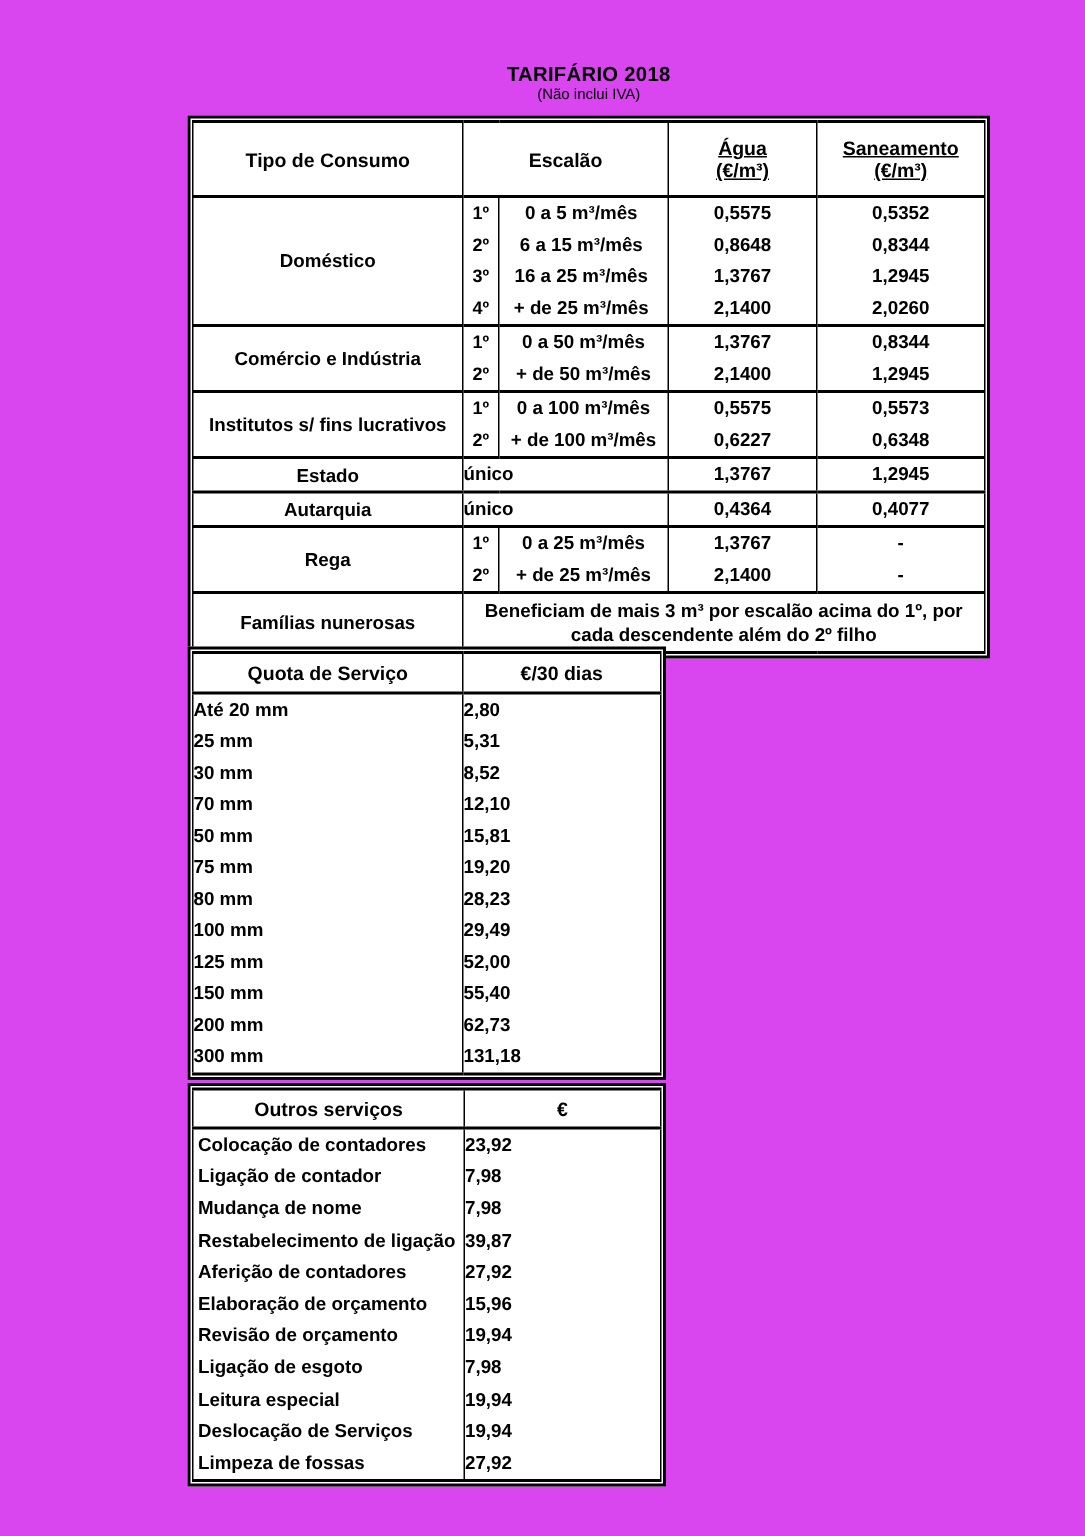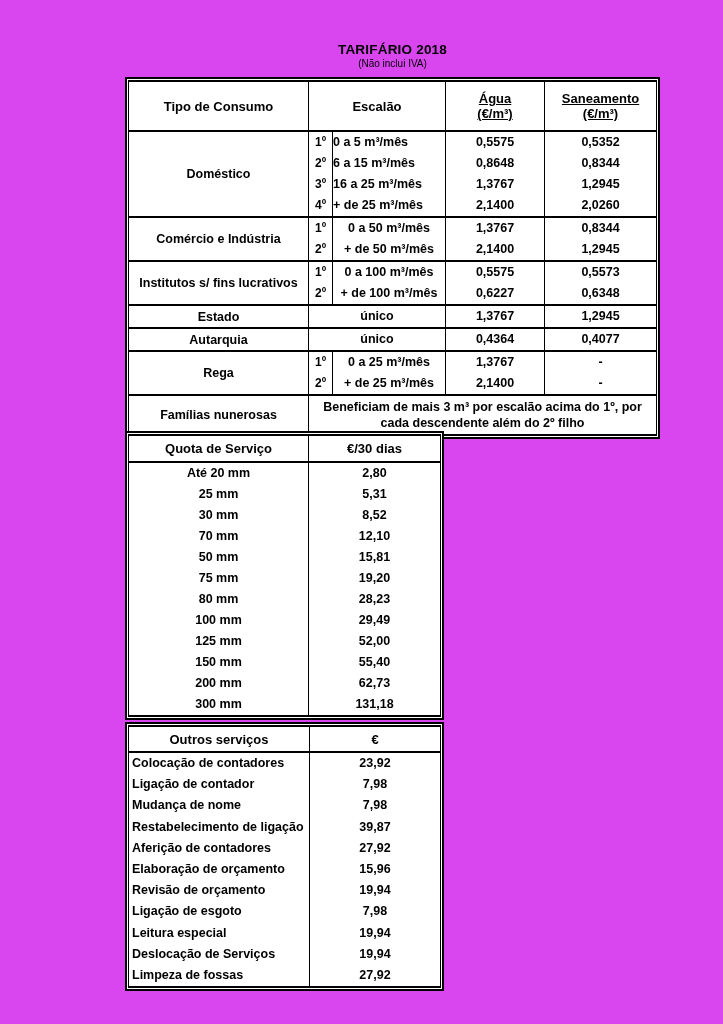--- a/index.html
+++ b/index.html
@@ -19,37 +19,37 @@
     padding:0; font-size:12.5px; vertical-align:middle;font-weight:bold;
   }
   .hdr td { font-weight:bold; text-align:center; font-size:13px; }
   .hdr .two-line div { line-height:15px;text-decoration:underline; }
 
   .line { height:21px; line-height:21px; white-space:nowrap; overflow:hidden; }
   .tipo { text-align:center; font-size:12.5px; }
   .numc { text-align:center; }
   .numc .line { font-size:12px; }
   .rangec { text-align:center; }
-  .rangec.ralign .line { text-align:left; padding-right:3px; }
+  .rangec.ralign .line { text-align:center; padding-right:3px; }
   .valc { text-align:center; }
   .note-cell { font-size:12.5px; text-align:center; padding:2px 5px; line-height:16px; vertical-align:middle; }
 
   
   #t1 { left:125px; top:77px; width:535px; }
   #t1 .hdr td { height:48px; }
 
   
   #t2 { left:125px; top:431px; width:319px; }
   #t2 .hdr td { height:25px; }
   #t2 .line { height:21px; line-height:21px; }
   #t3 { left:125px; top:722px; width:319px; }
   #t3 .hdr td { height:24px; }
   #t3 .line { height:21.2px; line-height:21.2px; }
   #t3 .labelc .line { text-align:left; padding-left:3px; }
-  .centc { text-align:center; }
+  .centc { text-align:left; }
 </style>
 </head>
 <body>
 
 <div class="page">
 
   <div class="title-wrap">
     <div class="doc-title">TARIFÁRIO 2018</div>
     <div class="doc-subtitle">(Não inclui IVA)</div>
   </div>

